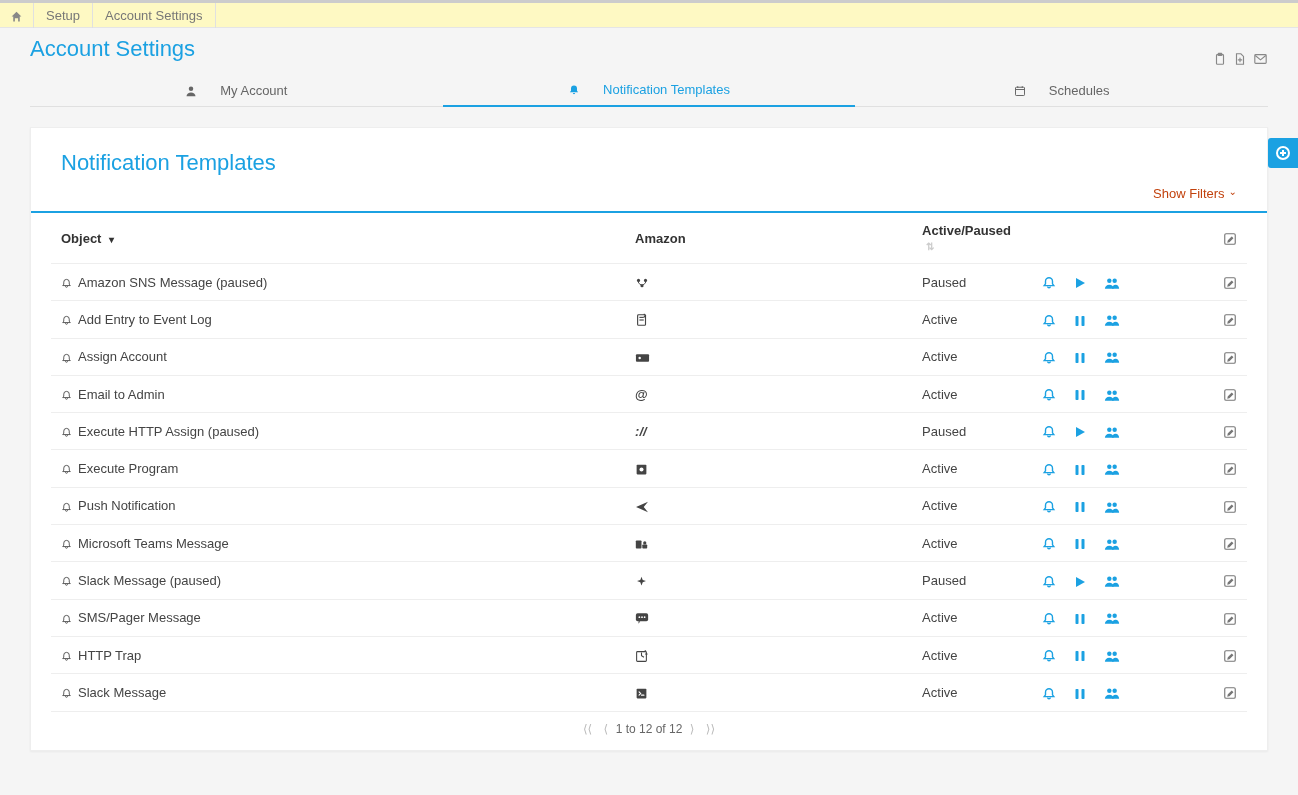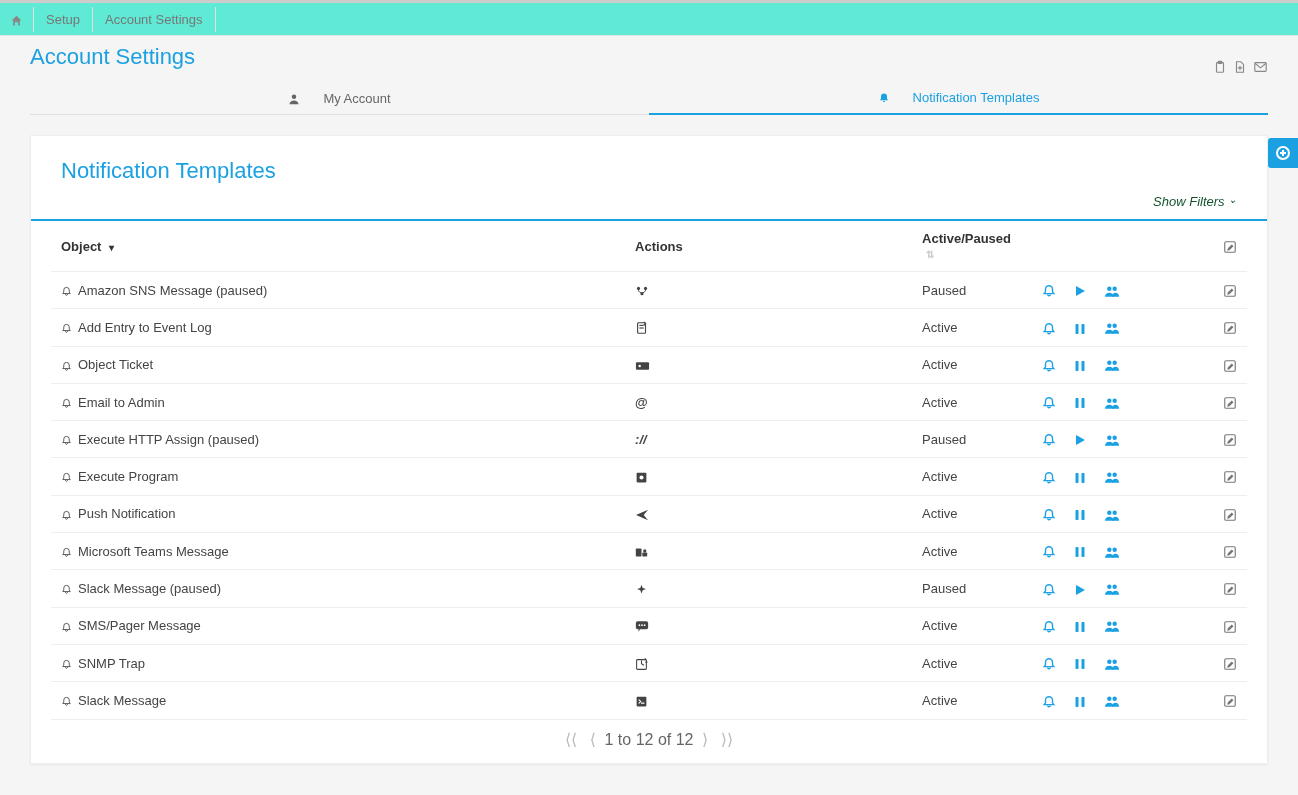--- a/index.html
+++ b/index.html
@@ -6,24 +6,24 @@
   body {
     font-family: "Segoe UI", Arial, sans-serif;
     font-size: 13px;
     background: #f5f5f5;
     color: #333;
     width: 1298px;
   }
   .top-bar {
     display: flex;
     align-items: center;
-    background: #5eead4;
+    background: #fef9c3;
     border-top: 3px solid #ccc;
     border-bottom: 1px solid #e5e5e5;
-    height: 36px;
+    height: 28px;
   }
   .top-bar .home {
     width: 34px;
     text-align: center;
     color: #888;
     font-size: 13px;
     cursor: pointer;
     border-right: 1px solid #e0e0e0;
     line-height: 25px;
   }
@@ -87,26 +87,25 @@
   .card-title {
     color: #1ba1e2;
     font-size: 22px;
     font-weight: 400;
     padding: 22px 30px 8px;
   }
   .card-filters {
     display: flex;
     justify-content: flex-end;
     padding: 4px 30px 10px;
-    color: #14532d;
+    color: #c2410c;
     font-size: 13px;
     cursor: pointer;
     border-bottom: 2px solid #1ba1e2;
     margin-top: -2px;
-    font-style: italic;
   }
   .card-filters .chev { font-size: 10px; margin-left: 4px; }
 
   table.data {
     width: calc(100% - 40px);
     margin: 0 20px;
     border-collapse: collapse;
   }
   table.data th, table.data td {
     text-align: left;
@@ -128,21 +127,21 @@
   .obj-cell .bell { color: #555; margin-right: 6px; font-size: 12px; }
   .action-ico { color: #444; font-size: 13px; }
   .row-actions { display: flex; gap: 18px; color: #1ba1e2; font-size: 14px; }
   .row-actions span { cursor: pointer; }
   .edit-ico { color: #777; cursor: pointer; font-size: 13px; }
 
   .pager {
     text-align: center;
     padding: 10px 0 4px;
     color: #666;
-    font-size: 16px;
+    font-size: 12px;
   }
   .pager .pnav { color: #bbb; margin: 0 4px; }
 
   .fab {
     position: fixed;
     right: 0;
     top: 138px;
     background: #1ba1e2;
     color: #fff;
     width: 30px;
@@ -203,39 +202,50 @@
       <span>My Account</span>
     </div>
     <div class="tab active">
       <span class="ticon">
         <svg width="12" height="12" viewBox="0 0 16 16" fill="#1ba1e2">
             <path d="M8 2a4 4 0 0 0-4 4v3l-1.5 2h11L12 9V6a4 4 0 0 0-4-4zm-1.5 10a1.5 1.5 0 0 0 3 0"></path>
           </svg>
       </span>
       <span>Notification Templates</span>
     </div>
+    <div class="tab">
+      <span class="ticon">
+        <svg width="12" height="12" viewBox="0 0 16 16" fill="none" stroke="#666" stroke-width="1.3">
+            <rect x="2" y="3" width="12" height="11" rx="1"></rect>
+            <line x1="2" y1="6" x2="14" y2="6"></line>
+            <line x1="5" y1="1.5" x2="5" y2="4"></line>
+            <line x1="11" y1="1.5" x2="11" y2="4"></line>
+          </svg>
+      </span>
+      <span>Schedules</span>
+    </div>
   </div>
 </div>
 
 <div class="card">
   <div class="card-title">Notification Templates</div>
   <div class="card-filters">
     <span>Show Filters</span>
     <span class="chev">⌄</span>
   </div>
 
   <table class="data">
     <thead>
       <tr>
         <th class="col-object">
           <span>Object</span>
           <span class="sort">▾</span>
         </th>
         <th class="col-actions">
-          <span>Actions</span>
+          <span>Amazon</span>
         </th>
         <th class="col-status">
           <span>Active/Paused</span>
           <span class="sort muted">⇅</span>
         </th>
         <th class="col-row-actions"></th>
         <th class="col-edit" style="text-align:right;">
           <span class="edit-ico">
             <svg width="14" height="14" viewBox="0 0 16 16" fill="none" stroke="#777" stroke-width="1.3">
                 <rect x="2" y="2" width="12" height="12" rx="1.5"></rect>
@@ -312,21 +322,21 @@
           </td>
           <td style="text-align:right;"><span class="edit-ico"><svg width="14" height="14" viewBox="0 0 16 16" fill="none" stroke="#777" stroke-width="1.3">
                 <rect x="2" y="2" width="12" height="12" rx="1.5"></rect>
                 <path d="M6 10l4-4 1 1-4 4-1.3.3z" fill="#777"></path>
               </svg></span></td>
         </tr>
         <tr>
           <td class="obj-cell"><span class="bell"><svg width="11" height="11" viewBox="0 0 16 16" fill="none" stroke="#555" stroke-width="1.4">
                 <path d="M8 2a4 4 0 0 0-4 4v3l-1.5 2h11L12 9V6a4 4 0 0 0-4-4z"></path>
                 <path d="M6.5 12a1.5 1.5 0 0 0 3 0"></path>
-              </svg></span><span>Object Ticket</span></td>
+              </svg></span><span>Assign Account</span></td>
           <td><span class="action-ico"><svg width="15" height="12" viewBox="0 0 16 12" fill="#444">
                 <rect x="1" y="2" width="14" height="8" rx="1"></rect>
                 <circle cx="5" cy="6" r="1.3" fill="#fff"></circle>
               </svg></span></td>
           <td><span>Active</span></td>
           <td>
             <div class="row-actions">
               <span><svg width="14" height="14" viewBox="0 0 16 16" fill="none" stroke="#1ba1e2" stroke-width="1.6">
                   <path d="M8 2a4 4 0 0 0-4 4v3l-1.5 2h11L12 9V6a4 4 0 0 0-4-4z"></path>
                   <path d="M6.5 12a1.5 1.5 0 0 0 3 0"></path>
@@ -570,21 +580,21 @@
           </td>
           <td style="text-align:right;"><span class="edit-ico"><svg width="14" height="14" viewBox="0 0 16 16" fill="none" stroke="#777" stroke-width="1.3">
                 <rect x="2" y="2" width="12" height="12" rx="1.5"></rect>
                 <path d="M6 10l4-4 1 1-4 4-1.3.3z" fill="#777"></path>
               </svg></span></td>
         </tr>
         <tr>
           <td class="obj-cell"><span class="bell"><svg width="11" height="11" viewBox="0 0 16 16" fill="none" stroke="#555" stroke-width="1.4">
                 <path d="M8 2a4 4 0 0 0-4 4v3l-1.5 2h11L12 9V6a4 4 0 0 0-4-4z"></path>
                 <path d="M6.5 12a1.5 1.5 0 0 0 3 0"></path>
-              </svg></span><span>SNMP Trap</span></td>
+              </svg></span><span>HTTP Trap</span></td>
           <td><span class="action-ico"><svg width="13" height="13" viewBox="0 0 16 16" fill="none" stroke="#444" stroke-width="1.3">
                 <rect x="2" y="2" width="12" height="12" rx="1"></rect>
                 <path d="M8 3v4l3 2"></path>
                 <path d="M11 2l2-1M13 5l2 0" stroke-linecap="round"></path>
               </svg></span></td>
           <td><span>Active</span></td>
           <td>
             <div class="row-actions">
               <span><svg width="14" height="14" viewBox="0 0 16 16" fill="none" stroke="#1ba1e2" stroke-width="1.6">
                   <path d="M8 2a4 4 0 0 0-4 4v3l-1.5 2h11L12 9V6a4 4 0 0 0-4-4z"></path>

